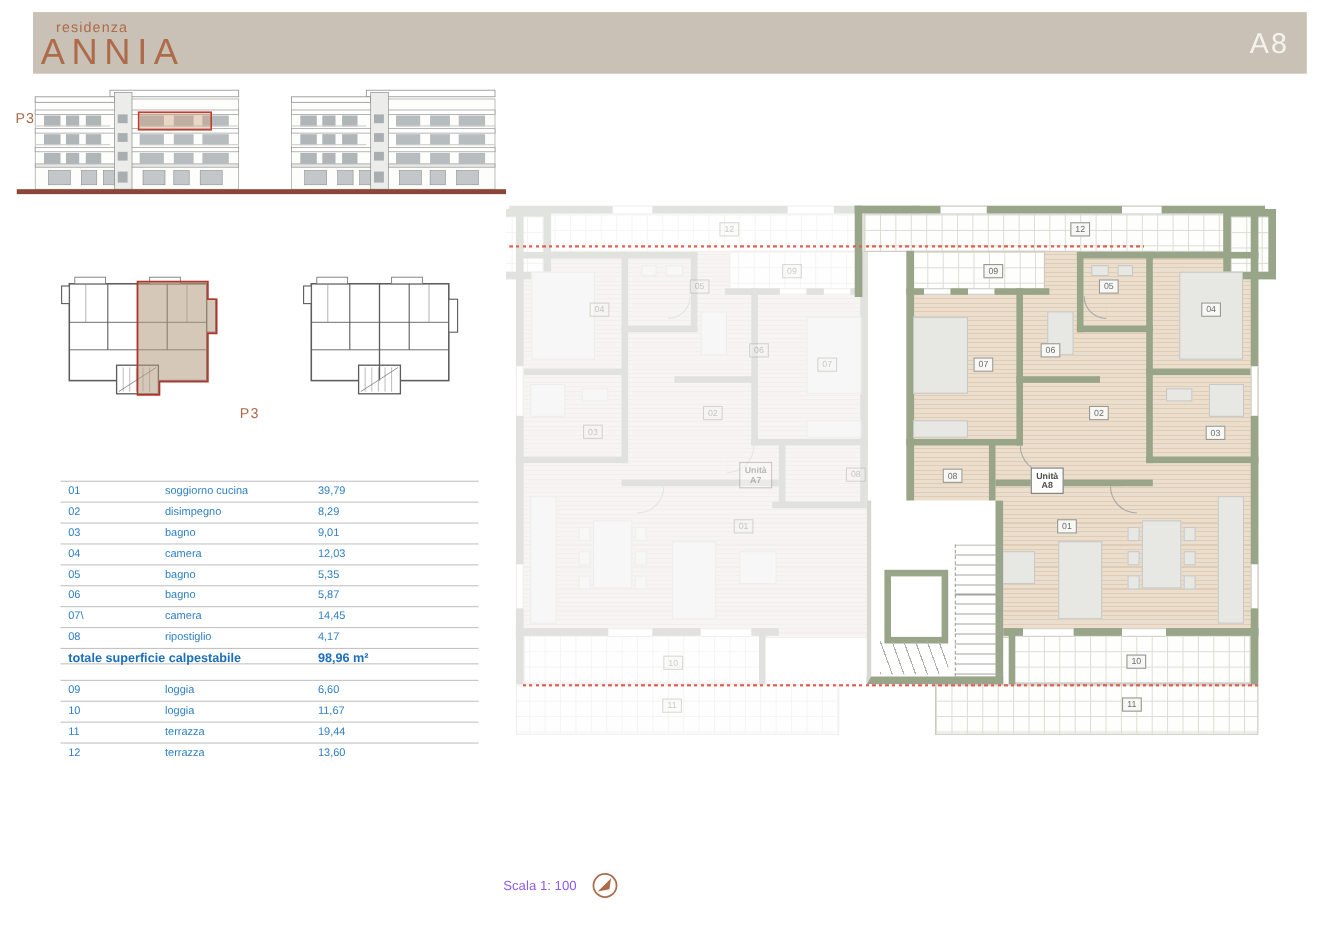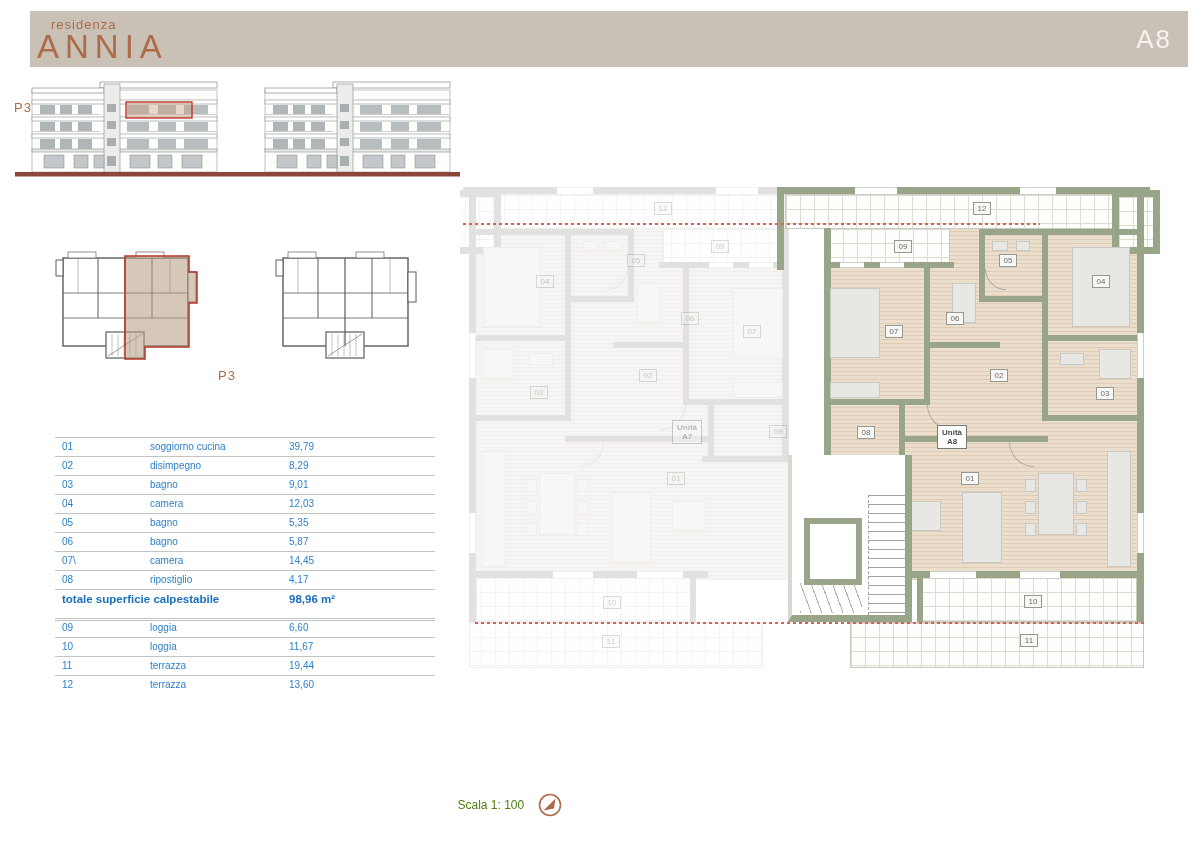--- a/index.html
+++ b/index.html
@@ -14,21 +14,21 @@
   
   .p3{position:absolute;font-size:13px;color:#ad6b4a;letter-spacing:1px;}
 
   
   .tbl{position:absolute;width:380px;}
   .t-row{position:relative;height:19px;border-top:1px solid #c3c3c3;font-size:10px;color:#2f80c6;line-height:18px;box-sizing:border-box;}
   .t-row span{position:absolute;top:0;}
   .c-num{left:7px;}
   .c-name{left:95px;}
   .c-area{left:212px;margin-left:22px;}
-  .t-total{border-bottom:1px solid #c3c3c3;height:32px;line-height:19px;}
+  .t-total{border-bottom:1px solid #c3c3c3;height:15px;line-height:19px;}
   .t-total span{font-weight:bold;font-size:11.5px;color:#1b6fbd;}
 
   
   .plan{position:absolute;left:460px;top:183px;width:740px;height:492px;overflow:hidden;}
   .half{position:absolute;top:0;width:373px;height:492px;}
   .half-a8{left:317px;}
   .half-a7{left:3px;transform:scaleX(-1);opacity:.3;filter:grayscale(60%);}
   .wall{position:absolute;background:#98a588;}
   .wood{position:absolute;background:repeating-linear-gradient(180deg,#ecdecd 0 3px,#dfccb6 3px 4px);}
   .tiles{position:absolute;background-color:#fefefd;border:1px solid #c9c9c0;
@@ -50,21 +50,21 @@
   .stairs2{position:absolute;left:8px;top:128px;width:62px;height:30px;
         background-image:repeating-linear-gradient(70deg,#b0b0aa 0 1px,transparent 1px 10px);}
   .red-dots{position:absolute;height:2px;background-image:repeating-linear-gradient(90deg,#dd5f52 0 3px,transparent 3px 6px);}
   .plan-label{position:absolute;background:#f7f7f5;border:1px solid #98988e;color:#6e6e68;
         font-size:8px;line-height:11px;min-width:12px;text-align:center;padding:0 2px;}
   .faint{opacity:.35;}
   .unit-label{position:absolute;background:#fdfdfc;border:1px solid #777;color:#4c4c48;
         font-size:8px;font-weight:bold;line-height:9px;text-align:center;padding:2px 4px;}
 
   
-  .scala{position:absolute;left:0;top:792px;width:1020px;text-align:center;font-size:12px;color:#4d7c0f;}
+  .scala{position:absolute;left:0;top:792px;width:1020px;text-align:center;font-size:12px;color:#8b5cf6;}
   .scala svg{vertical-align:-9px;margin-left:9px;}
   .disclaimer{position:absolute;left:0;top:812px;width:1200px;text-align:center;font-size:14.5px;color:#ad6b4a;letter-spacing:.4px;}
 </style>
 </head>
 <body>
 
 <div id="page">
 
   <div class="band">
     <div class="brand-top">residenza</div>

